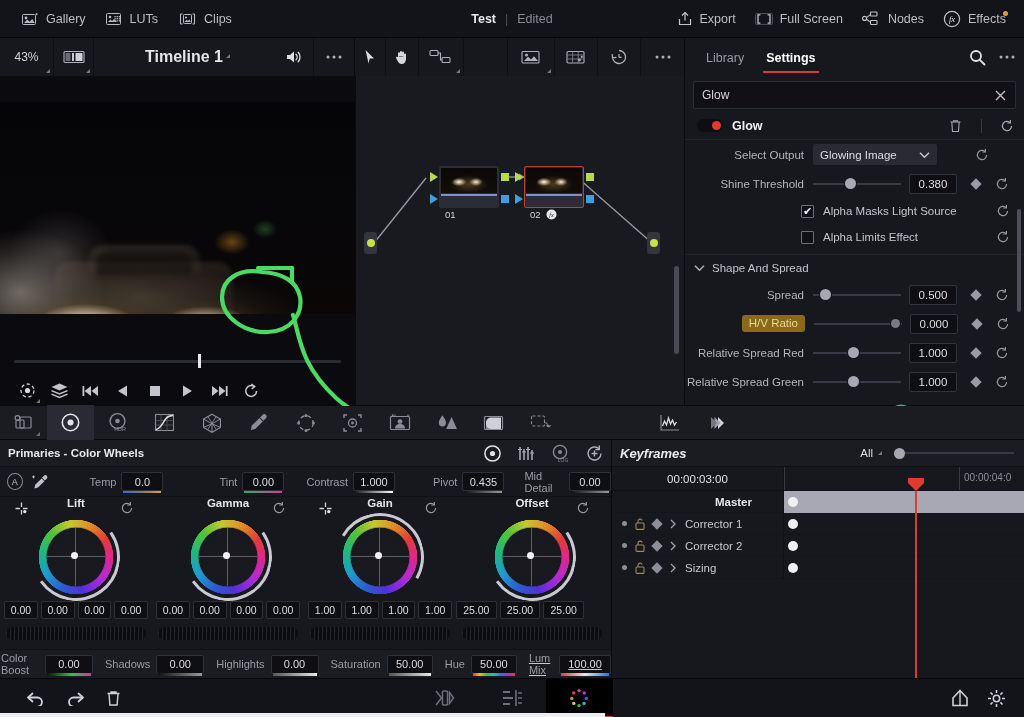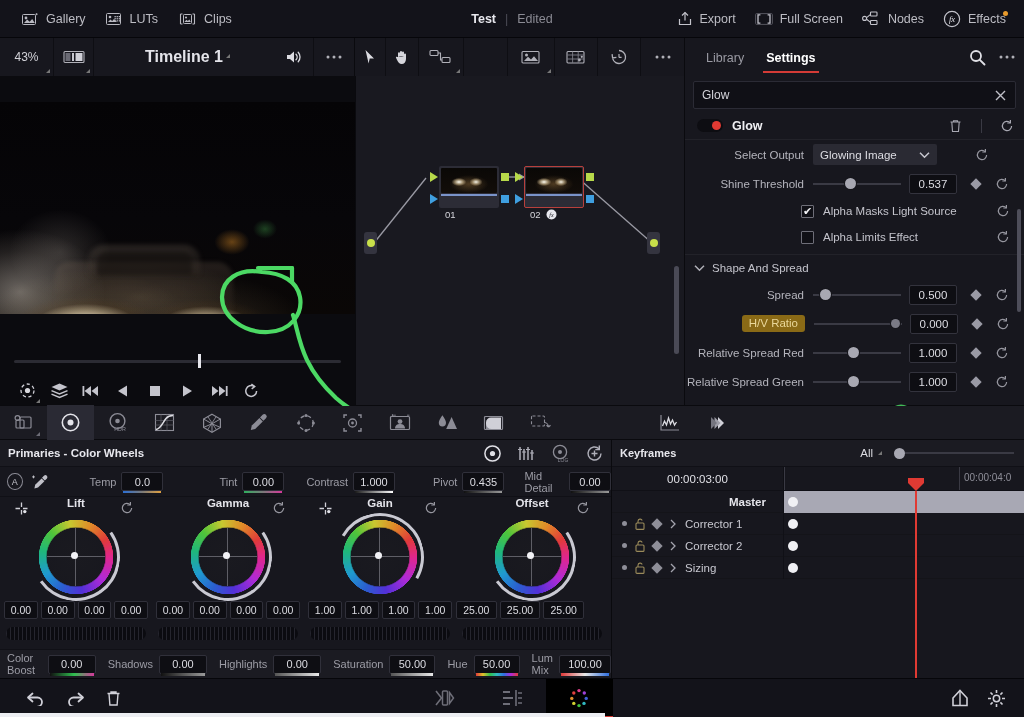--- a/index.html
+++ b/index.html
@@ -239,52 +239,52 @@
   .ub-w { background: #e8e8ee; } .ub-r { background: #e03a3a; }
   .ub-g { background: #2fbf4f; } .ub-b { background: #2f6fe0; }
   .wgauge { position: absolute; left: 6px; top: 130px; width: 140px; height: 13px;
             border-radius: 7px; background: #0b0b10;
             background-image: repeating-linear-gradient(90deg, #25252e 0 1px, transparent 1px 4px);
             background-position: center; }
 
   
   .botstrip { position: absolute; left: 0; top: 649px; width: 611px; height: 29px;
               background: #1b1b22; border-top: 1px solid #101016; display: flex;
-              align-items: center; padding-left: 7px; }
+              align-items: center; padding-left: 1px; }
   .bgrp { display: flex; align-items: center; margin-right: 12px; }
   .bgrp .lb { font-size: 11px; color: #9c9ca5; margin-right: 6px; }
   .bar-sat { background: linear-gradient(90deg,#555 0%,#e8e8e8 100%); }
   .bar-hue { background: linear-gradient(90deg,#e03a3a,#e0c02a,#2fbf4f,#2fb8c0,#2f6fe0,#b02ad6,#e03a3a); }
   .bar-lum { background: linear-gradient(90deg,#e03a3a,#e8e8e8,#2f6fe0); }
   .bar-cb  { background: linear-gradient(90deg,#111 0%,#2fbf4f 55%,#d6389c 100%); }
 
   
   .kfpane { position: absolute; left: 611px; top: 440px; width: 413px; height: 238px;
             background: #17171e; border-left: 1px solid #0a0a0e; }
   .kfhdr { height: 27px; background: #1b1b22; display: flex; align-items: center;
            padding: 0 10px 0 8px; border-bottom: 1px solid #101016; }
-  .kfhdr .t { font-size: 11px; color: #e8e8ee; font-weight: bold; flex: 1; }
+  .kfhdr .t { font-size: 13px; color: #e8e8ee; font-weight: bold; flex: 1; font-style: italic; }
   .kfhdr .all { font-size: 11.5px; color: #dcdce2; position: relative; padding-right: 9px; }
   .kfzoom { width: 120px; height: 12px; position: relative; display: flex; align-items: center;
             margin-left: 12px; }
   .kfzoom .trk { position: absolute; left: 0; right: 0; height: 2px; background: #3a3a44; }
   .kfzoom .knb { position: absolute; left: 0; width: 11px; height: 11px; border-radius: 50%;
                  background: #a8a8b2; }
   .kftc { position: absolute; left: 0; top: 27px; width: 172px; height: 24px;
           display: flex; align-items: center; justify-content: center; font-size: 11.5px;
           color: #e0e0e6; border-bottom: 1px solid #101016; border-right: 1px solid #101016; }
   .kfruler { position: absolute; left: 172px; top: 27px; right: 0; height: 24px;
              border-bottom: 1px solid #101016; }
   .kfruler .tk { position: absolute; top: 0; bottom: 0; width: 1px; background: #3a3a44; }
   .kfruler .lb { position: absolute; top: 5px; font-size: 10px; color: #8e8e98; }
   .kfrow { position: absolute; left: 0; right: 0; height: 22px; display: flex; align-items: center;
            border-bottom: 1px solid #141419; }
   .kfname { width: 172px; height: 22px; display: flex; align-items: center; gap: 8px;
             padding-left: 10px; border-right: 1px solid #101016; font-size: 11.5px; color: #c8c8d0; }
-  .kfname.master { justify-content: flex-end; padding-right: 17px; color: #e4e4ea; font-weight: bold; }
+  .kfname.master { justify-content: flex-end; padding-right: 31px; color: #e4e4ea; font-weight: bold; }
   .kftrack { flex: 1; height: 22px; position: relative; }
   .kftrack.mast { background: #a8a8b4; }
   .kfmark { position: absolute; left: 4px; top: 50%; transform: translateY(-50%);
             width: 10px; height: 10px; border-radius: 50%; background: #f0f0f4; }
   .dotm { width: 5px; height: 5px; border-radius: 50%; background: #8e8e98; }
   .kfplay { position: absolute; left: 303px; top: 51px; width: 2px; bottom: 0; background: #e03a33;
             z-index: 9; }
   .kfplayhd { position: absolute; left: 296px; top: 38px; width: 16px; height: 13px; z-index: 10; }
 
   
@@ -715,21 +715,21 @@
         </span>
       </span>
     </div>
 
     <div class="prow">
       <span class="plabel">Shine Threshold</span>
       <span class="sld">
         <span class="trk"></span>
         <span class="knb" style="left:36%;"></span>
       </span>
-      <span class="numf">0.537</span>
+      <span class="numf">0.380</span>
       <span class="kfd">
           <span class="dia"></span>
         </span>
       <span class="rst">
         <span class="ico">
           <svg width="14" height="14" viewBox="0 0 14 14">
               <path d="M11.6 7a4.6 4.6 0 1 1-1.3-3.2" fill="none" stroke="#96969f" stroke-width="1.2"></path>
               <path d="M10.4 0.9v3.1H7.3" fill="none" stroke="#96969f" stroke-width="1.2"></path>
             </svg>
         </span>
@@ -1237,21 +1237,21 @@
         <span class="bar bar-sat"></span>
       </span>
     </span>
     <span class="bgrp">
       <span class="lb">Hue</span>
       <span class="tfield" style="min-width:46px;">
         <span>50.00</span>
         <span class="bar bar-hue"></span>
       </span>
     </span>
-    <span class="bgrp" style="margin-right:0;">
+    <span class="bgrp" style="margin-right:0;text-decoration:underline;">
       <span class="lb">Lum Mix</span>
       <span class="tfield" style="min-width:52px;">
         <span>100.00</span>
         <span class="bar bar-lum"></span>
       </span>
     </span>
   </div>
 
   <div class="kfpane">
     <div class="kfhdr">

